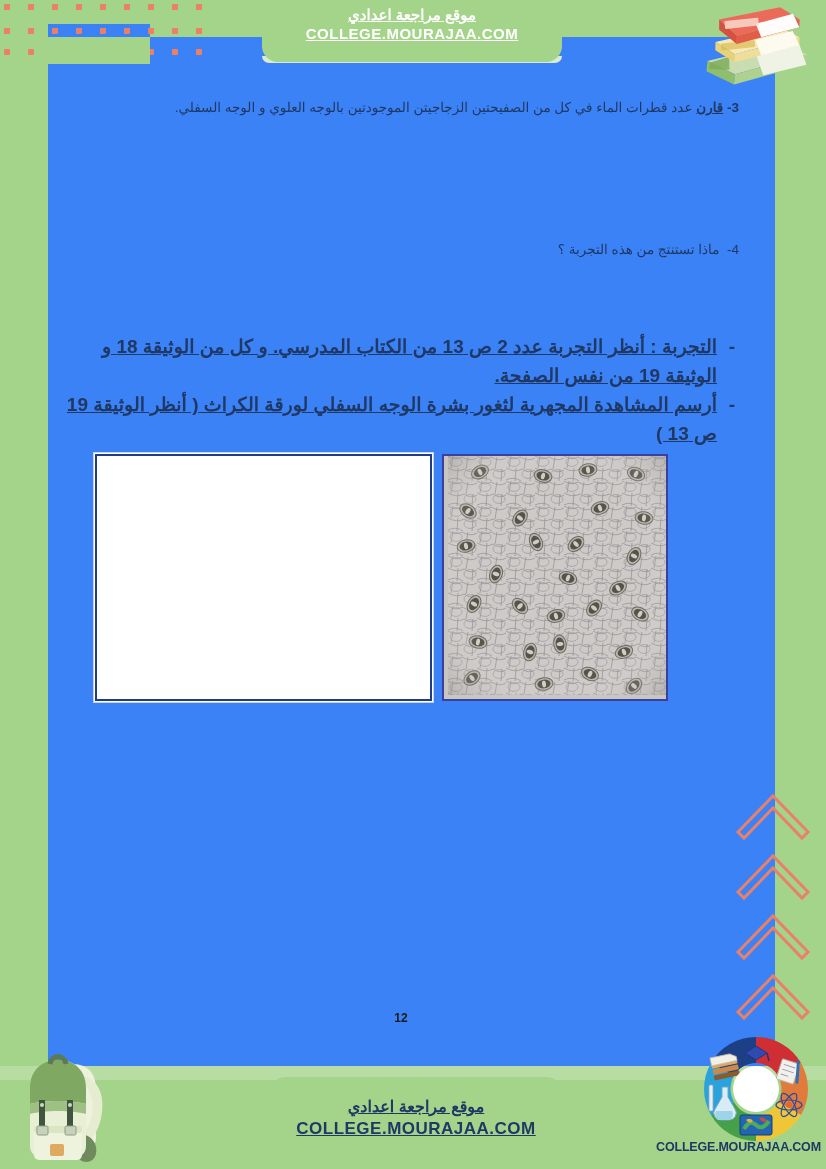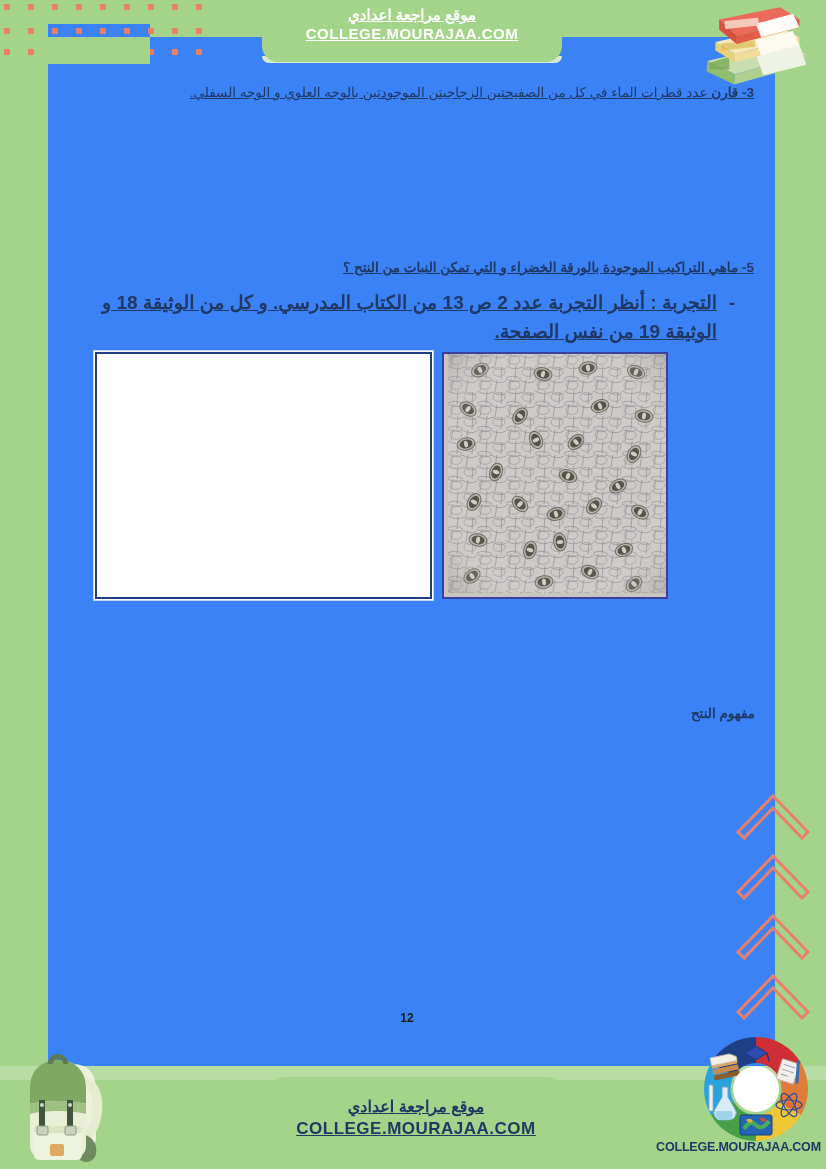--- a/index.html
+++ b/index.html
@@ -160,24 +160,23 @@
     position: absolute;
     left: 48px; top: 62px;
     width: 727px;
     direction: rtl;
   }
 
   .q-line {
     direction: rtl;
     color: #1f3864;
     font-size: 13.5px;
-    margin: 1px;
+    margin: 16px;
     padding: 0 20px 0 16px;
     line-height: 1.45;
-    text-decoration: underline;
   }
   .q-bold { font-weight: bold; }
   .q-underline { text-decoration: underline; }
 
   .dots-row {
     height: 19px;
     background-image: radial-gradient(circle, #23395d 1.1px, rgba(0,0,0,0) 1.3px);
     background-size: 5.2px 19px;
     background-position: 0 13px;
     background-repeat: repeat-x;
@@ -245,21 +244,21 @@
     text-align: right;
     color: #1f3864;
     font-size: 13.5px;
     font-weight: bold;
     padding: 0 20px 0 16px;
     line-height: 1.6;
   }
 
   .page-number {
     position: absolute;
-    left: 12px; top: 1011px;
+    left: 6px; top: 1011px;
     width: 790px;
     text-align: center;
     font-size: 12px;
     font-weight: bold;
     color: #1a1a1a;
   }
 
   .spacer-8 { height: 8px; }
   .spacer-14 { height: 14px; }
   .spacer-20 { height: 20px; }
@@ -360,35 +359,36 @@
 
     <div style="padding:0 14px 0 14px;margin-top:9px;">
       <div class="dots-row"></div>
       <div class="dots-row"></div>
       <div class="dots-row"></div>
       <div class="dots-row"></div>
     </div>
 
     <div class="spacer-14"></div>
 
+    <p class="q-line">
+      <span>4-</span>
+      &nbsp;<span>ماذا تستنتج من هذه التجربة ؟</span>
+    </p>
 
     <div style="padding:0 14px 0 14px;margin-top:9px;">
       <div class="dots-row"></div>
       <div class="dots-row"></div>
     </div>
 
     <div class="spacer-8"></div>
 
-    <p class="q-line q-bold">
-      <span>5-</span>
-      <span>ماهي التراكيب الموجودة بالورقة الخضراء  و التي تمكن النبات من النتح ؟</span>
-    </p>
 
     <ul class="dash-list">
       <li><span>التجربة : أنظر التجربة عدد 2 ص 13 من الكتاب المدرسي. و كل من الوثيقة 18 و الوثيقة 19 من نفس الصفحة.</span></li>
+      <li><span>أرسم المشاهدة المجهرية لثغور بشرة الوجه السفلي لورقة الكراث ( أنظر الوثيقة 19 ص 13 )</span></li>
     </ul>
 
     <div class="figure-row">
       <div class="draw-box"></div>
       <div class="micro-img">
         <svg width="218" height="239" viewBox="0 0 218 239" preserveAspectRatio="none" aria-hidden="true">
           <defs>
             <pattern id="cells" width="29" height="25" patternUnits="userSpaceOnUse">
               <rect width="29" height="25" fill="#cdcac7"></rect>
               <path d="M0 0 Q8 5 14 1 Q22 6 29 2 M0 12 Q9 17 16 13 Q23 18 29 14 M0 24 Q8 20 15 25 M5 0 L3 12 M20 1 L18 13 M10 12 L9 25 M25 13 L24 25" fill="none" stroke="#8f8c93" stroke-width="0.8" opacity=".85"></path>
@@ -448,21 +448,20 @@
     </div>
 
     <div class="spacer-14"></div>
 
 
     <div style="padding:0 14px 0 14px;margin-top:9px;">
       <div class="dots-row"></div>
       <div class="dots-row"></div>
     </div>
 
-    <div class="section-bold">مفهوم النتح</div>
 
     <div style="padding:0 14px 0 14px;margin-top:2px;">
       <div class="dots-row"></div>
       <div class="dots-row"></div>
       <div class="dots-row"></div>
       <div class="dots-row"></div>
       <div class="dots-row"></div>
       <div class="dots-row"></div>
     </div>
 

